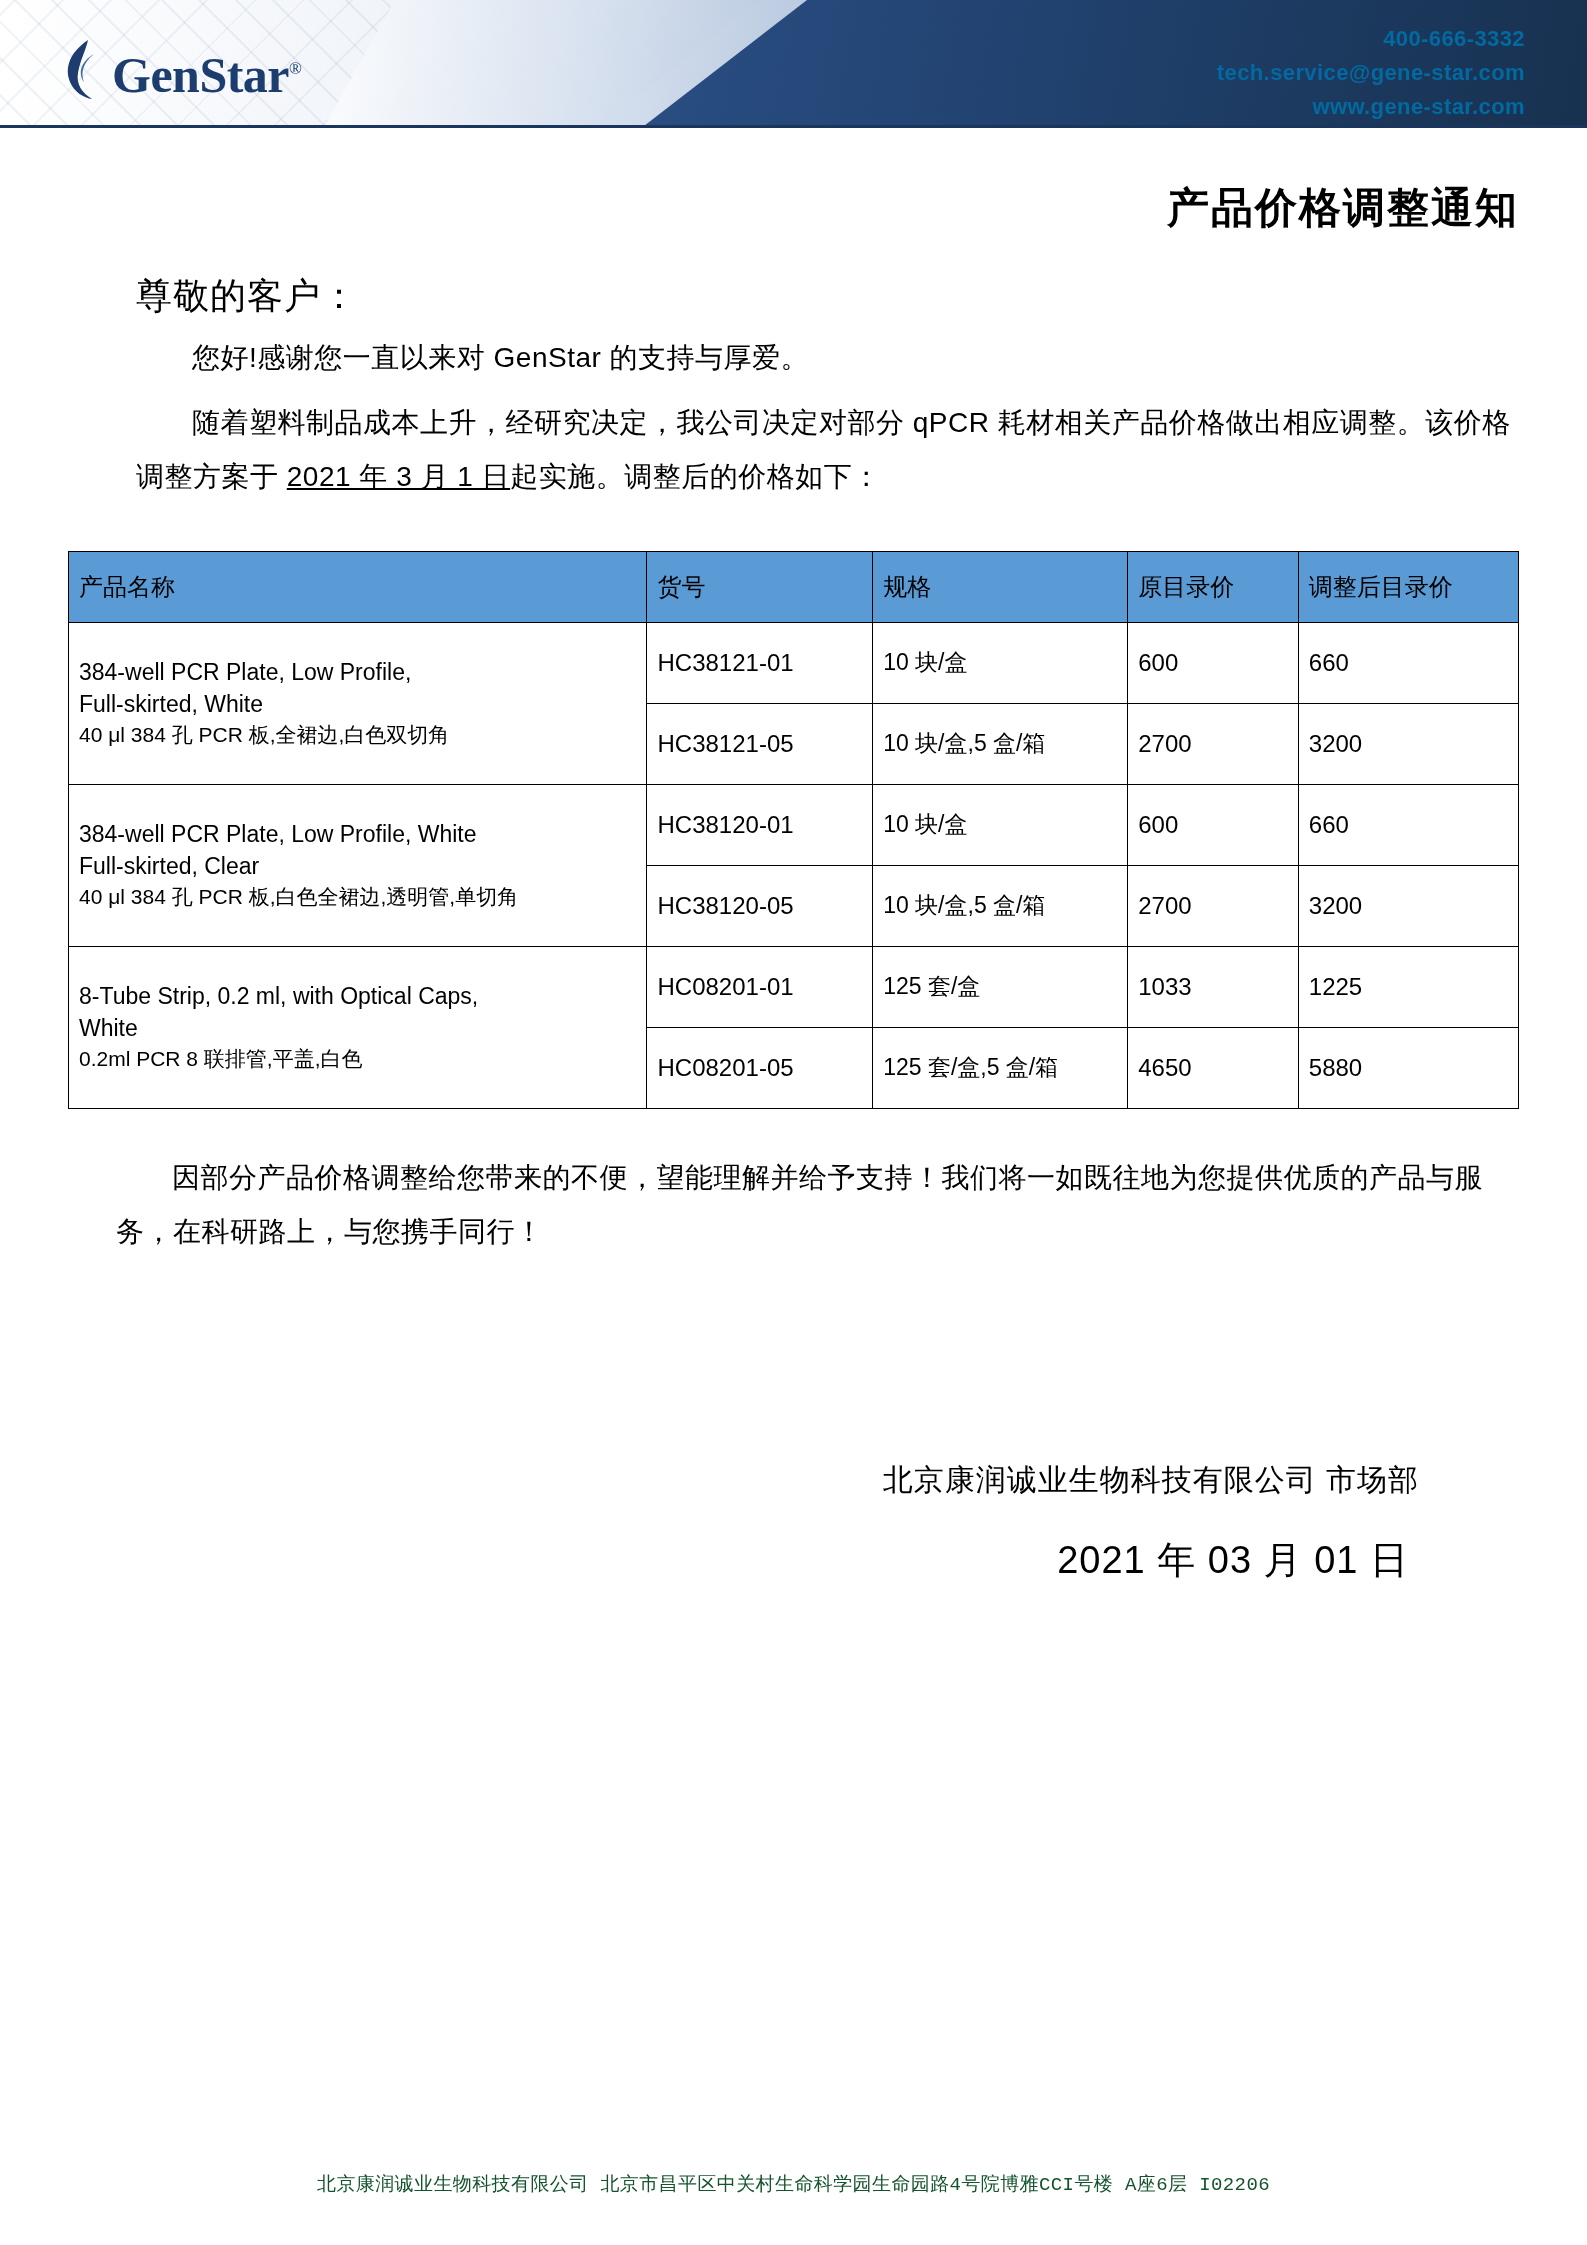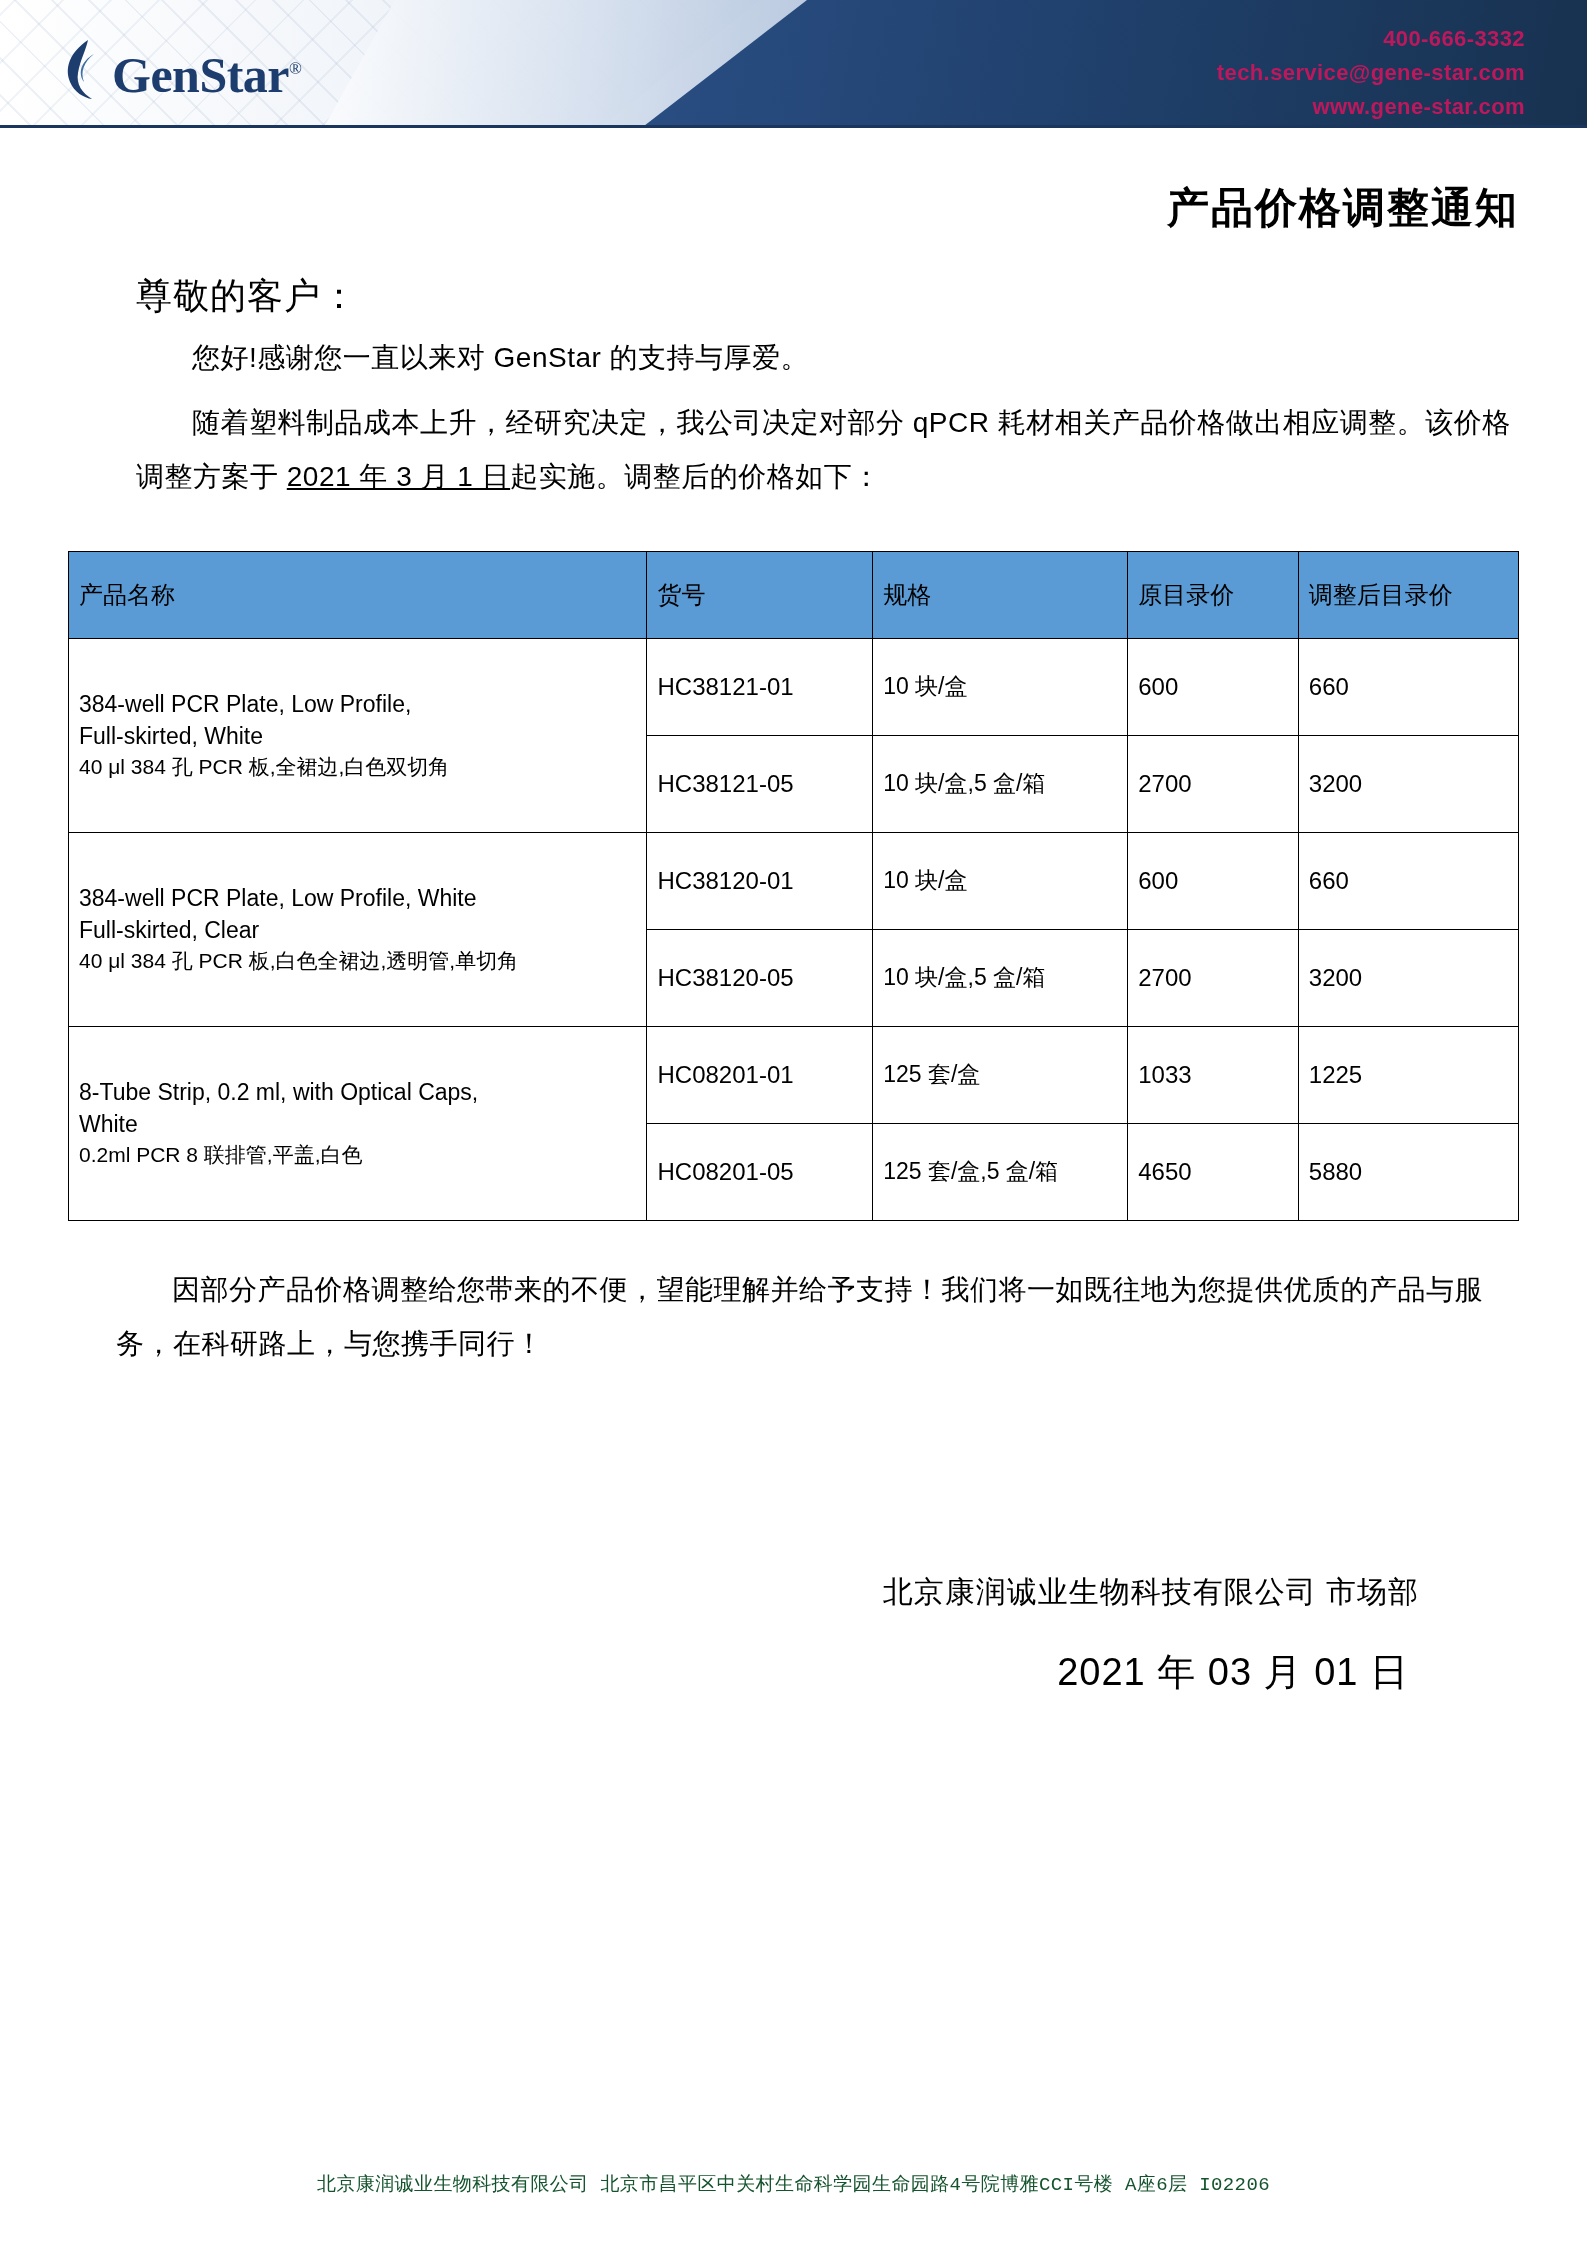--- a/index.html
+++ b/index.html
@@ -92,21 +92,21 @@
   .logo-reg {
     font-size: 17px;
     vertical-align: super;
     font-weight: normal;
   }
   .contact {
     position: absolute;
     right: 62px;
     top: 22px;
     text-align: right;
-    color: #be185d;
+    color: #0369a1;
     font-family: "Liberation Sans", sans-serif;
     font-size: 22px;
     line-height: 1.55;
     font-weight: bold;
     letter-spacing: 0.4px;
   }
   .contact div { white-space: nowrap; }
 
   
   .doc {
@@ -142,21 +142,21 @@
     display: flex;
     justify-content: center;
   }
   table.price {
     border-collapse: collapse;
     width: 1455px;
     font-size: 23px;
   }
   table.price th, table.price td {
     border: 1px solid #000;
-    padding: 22px 10px;
+    padding: 14px 10px;
     vertical-align: middle;
     margin-top: 44px;
   }
   table.price thead th {
     background: #5b9bd5;
     color: #000;
     font-weight: normal;
     text-align: left;
     height: 42px;
     font-size: 24px;

